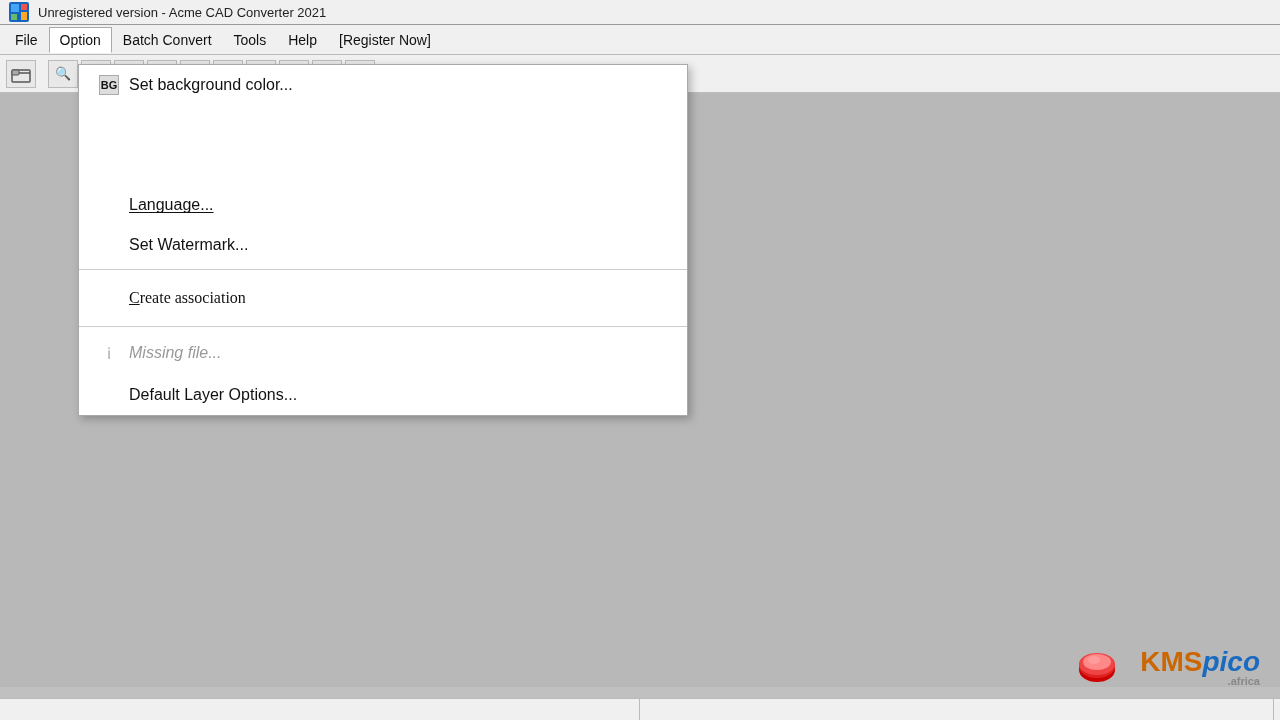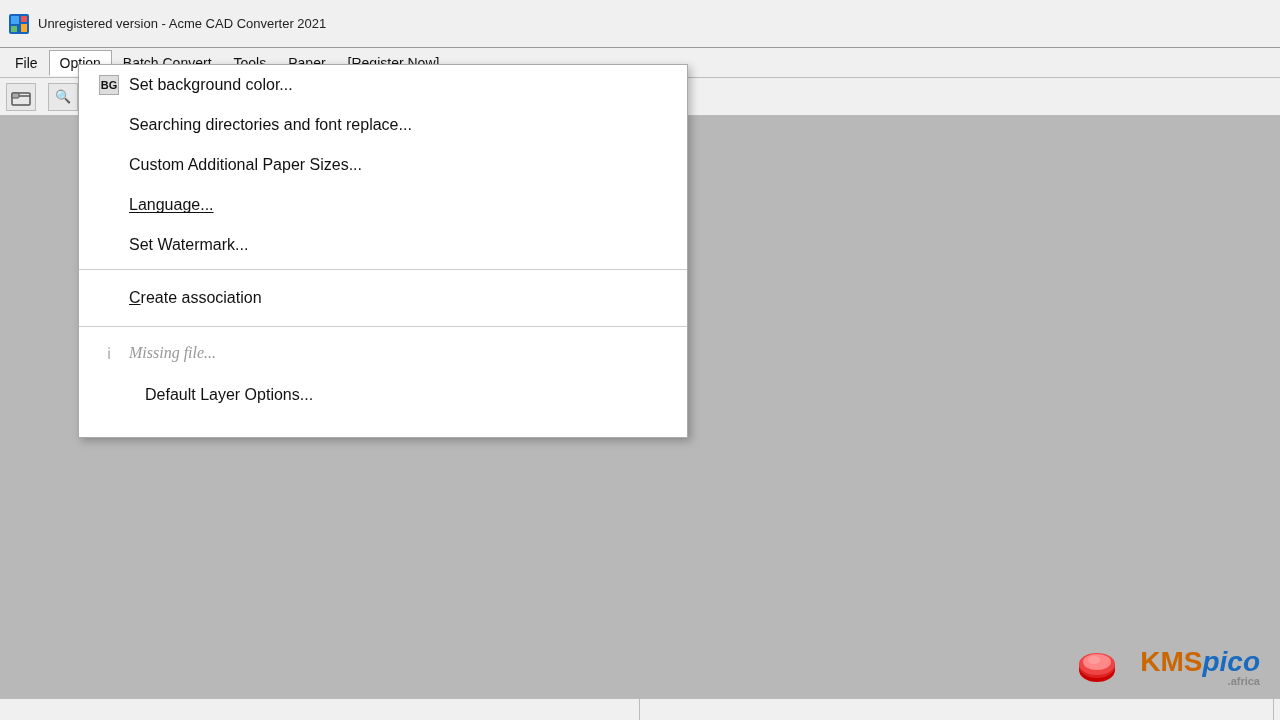--- a/index.html
+++ b/index.html
@@ -12,21 +12,21 @@
       overflow: hidden;
       position: relative;
     }
 
     
     .title-bar {
       background: #f0f0f0;
       border-bottom: 1px solid #999;
       display: flex;
       align-items: center;
-      height: 48px;
+      height: 25px;
       padding: 0 8px;
     }
     .title-bar-icon {
       width: 22px;
       height: 22px;
       margin-right: 8px;
       display: flex;
       align-items: center;
       justify-content: center;
     }
@@ -182,21 +182,21 @@
     </svg>
   </div>
   <span class="title-bar-text">Unregistered version - Acme CAD Converter 2021</span>
 </div>
 
 <div class="menu-bar">
   <div class="menu-item">File</div>
   <div class="menu-item active">Option</div>
   <div class="menu-item">Batch Convert</div>
   <div class="menu-item">Tools</div>
-  <div class="menu-item">Paper</div>
+  <div class="menu-item">Help</div>
   <div class="menu-item">[Register Now]</div>
 </div>
 
 <div class="toolbar">
   <div class="toolbar-btn">
     <svg width="20" height="18" viewBox="0 0 20 18">
       <rect x="1" y="5" width="18" height="12" rx="1" fill="none" stroke="#555" stroke-width="1.5"></rect>
       <path d="M1 8h18" stroke="#555" stroke-width="1.5"></path>
       <rect x="1" y="5" width="7" height="5" rx="1" fill="#aaa" stroke="#555" stroke-width="1"></rect>
     </svg>
@@ -253,54 +253,52 @@
 
 <div class="dropdown-menu">
 
   <div class="dropdown-item">
     <span class="item-icon" style="font-size:11px; font-weight:bold; background:#ddd; padding:1px 3px; border:1px solid #aaa;">BG</span>
     <span>Set background color...</span>
   </div>
 
   <div class="dropdown-item">
     <span class="item-icon"></span>
-    <span>Searching directories and font replace...</span>
-  </div>
-
-  <div class="dropdown-item">
-    <span class="item-icon"></span>
-    <span>Custom Additional Paper Sizes...</span>
+  </div>
+
+  <div class="dropdown-item">
+    <span class="item-icon"></span>
   </div>
 
 
   <div class="dropdown-item">
     <span class="item-icon"></span>
     <span style="text-decoration: underline; text-underline-offset: 2px; text-decoration-skip-ink: none;"><span style="text-decoration:underline;">L</span>anguage...</span>
   </div>
 
   <div class="dropdown-item">
     <span class="item-icon"></span>
     <span>Set Watermark...</span>
   </div>
 
   <div class="dropdown-separator"></div>
 
-  <div class="dropdown-item" style="padding: 14px 20px;">
+  <div class="dropdown-item" style="padding: 14px 20px; font-family: Liberation Serif, serif;">
     <span class="item-icon"></span>
     <span><span style="text-decoration:underline;">C</span>reate association</span>
   </div>
 
   <div class="dropdown-separator"></div>
 
   <div class="dropdown-item disabled" style="padding: 12px 20px;">
     <span class="item-icon" style="color:#aaa; font-size:16px;">ℹ</span>
-    <span style="font-style: italic; font-family: Liberation Serif, serif;">Missing file...</span>
-  </div>
-
-  <div class="dropdown-item" style="padding-bottom: 32px; margin-left: 16px;">
+    <span style="font-style: italic;">Missing file...</span>
+  </div>
+
+  <div class="dropdown-item" style="padding-bottom: 10px;">
     <span class="item-icon"></span>
     <span>Default Layer Options...</span>
   </div>
 </div>
 
 <div class="main-area"></div>
 
 <div class="watermark">
   <div style="width:46px; height:46px; position:relative;">
     <svg width="46" height="46" viewBox="0 0 46 46">

